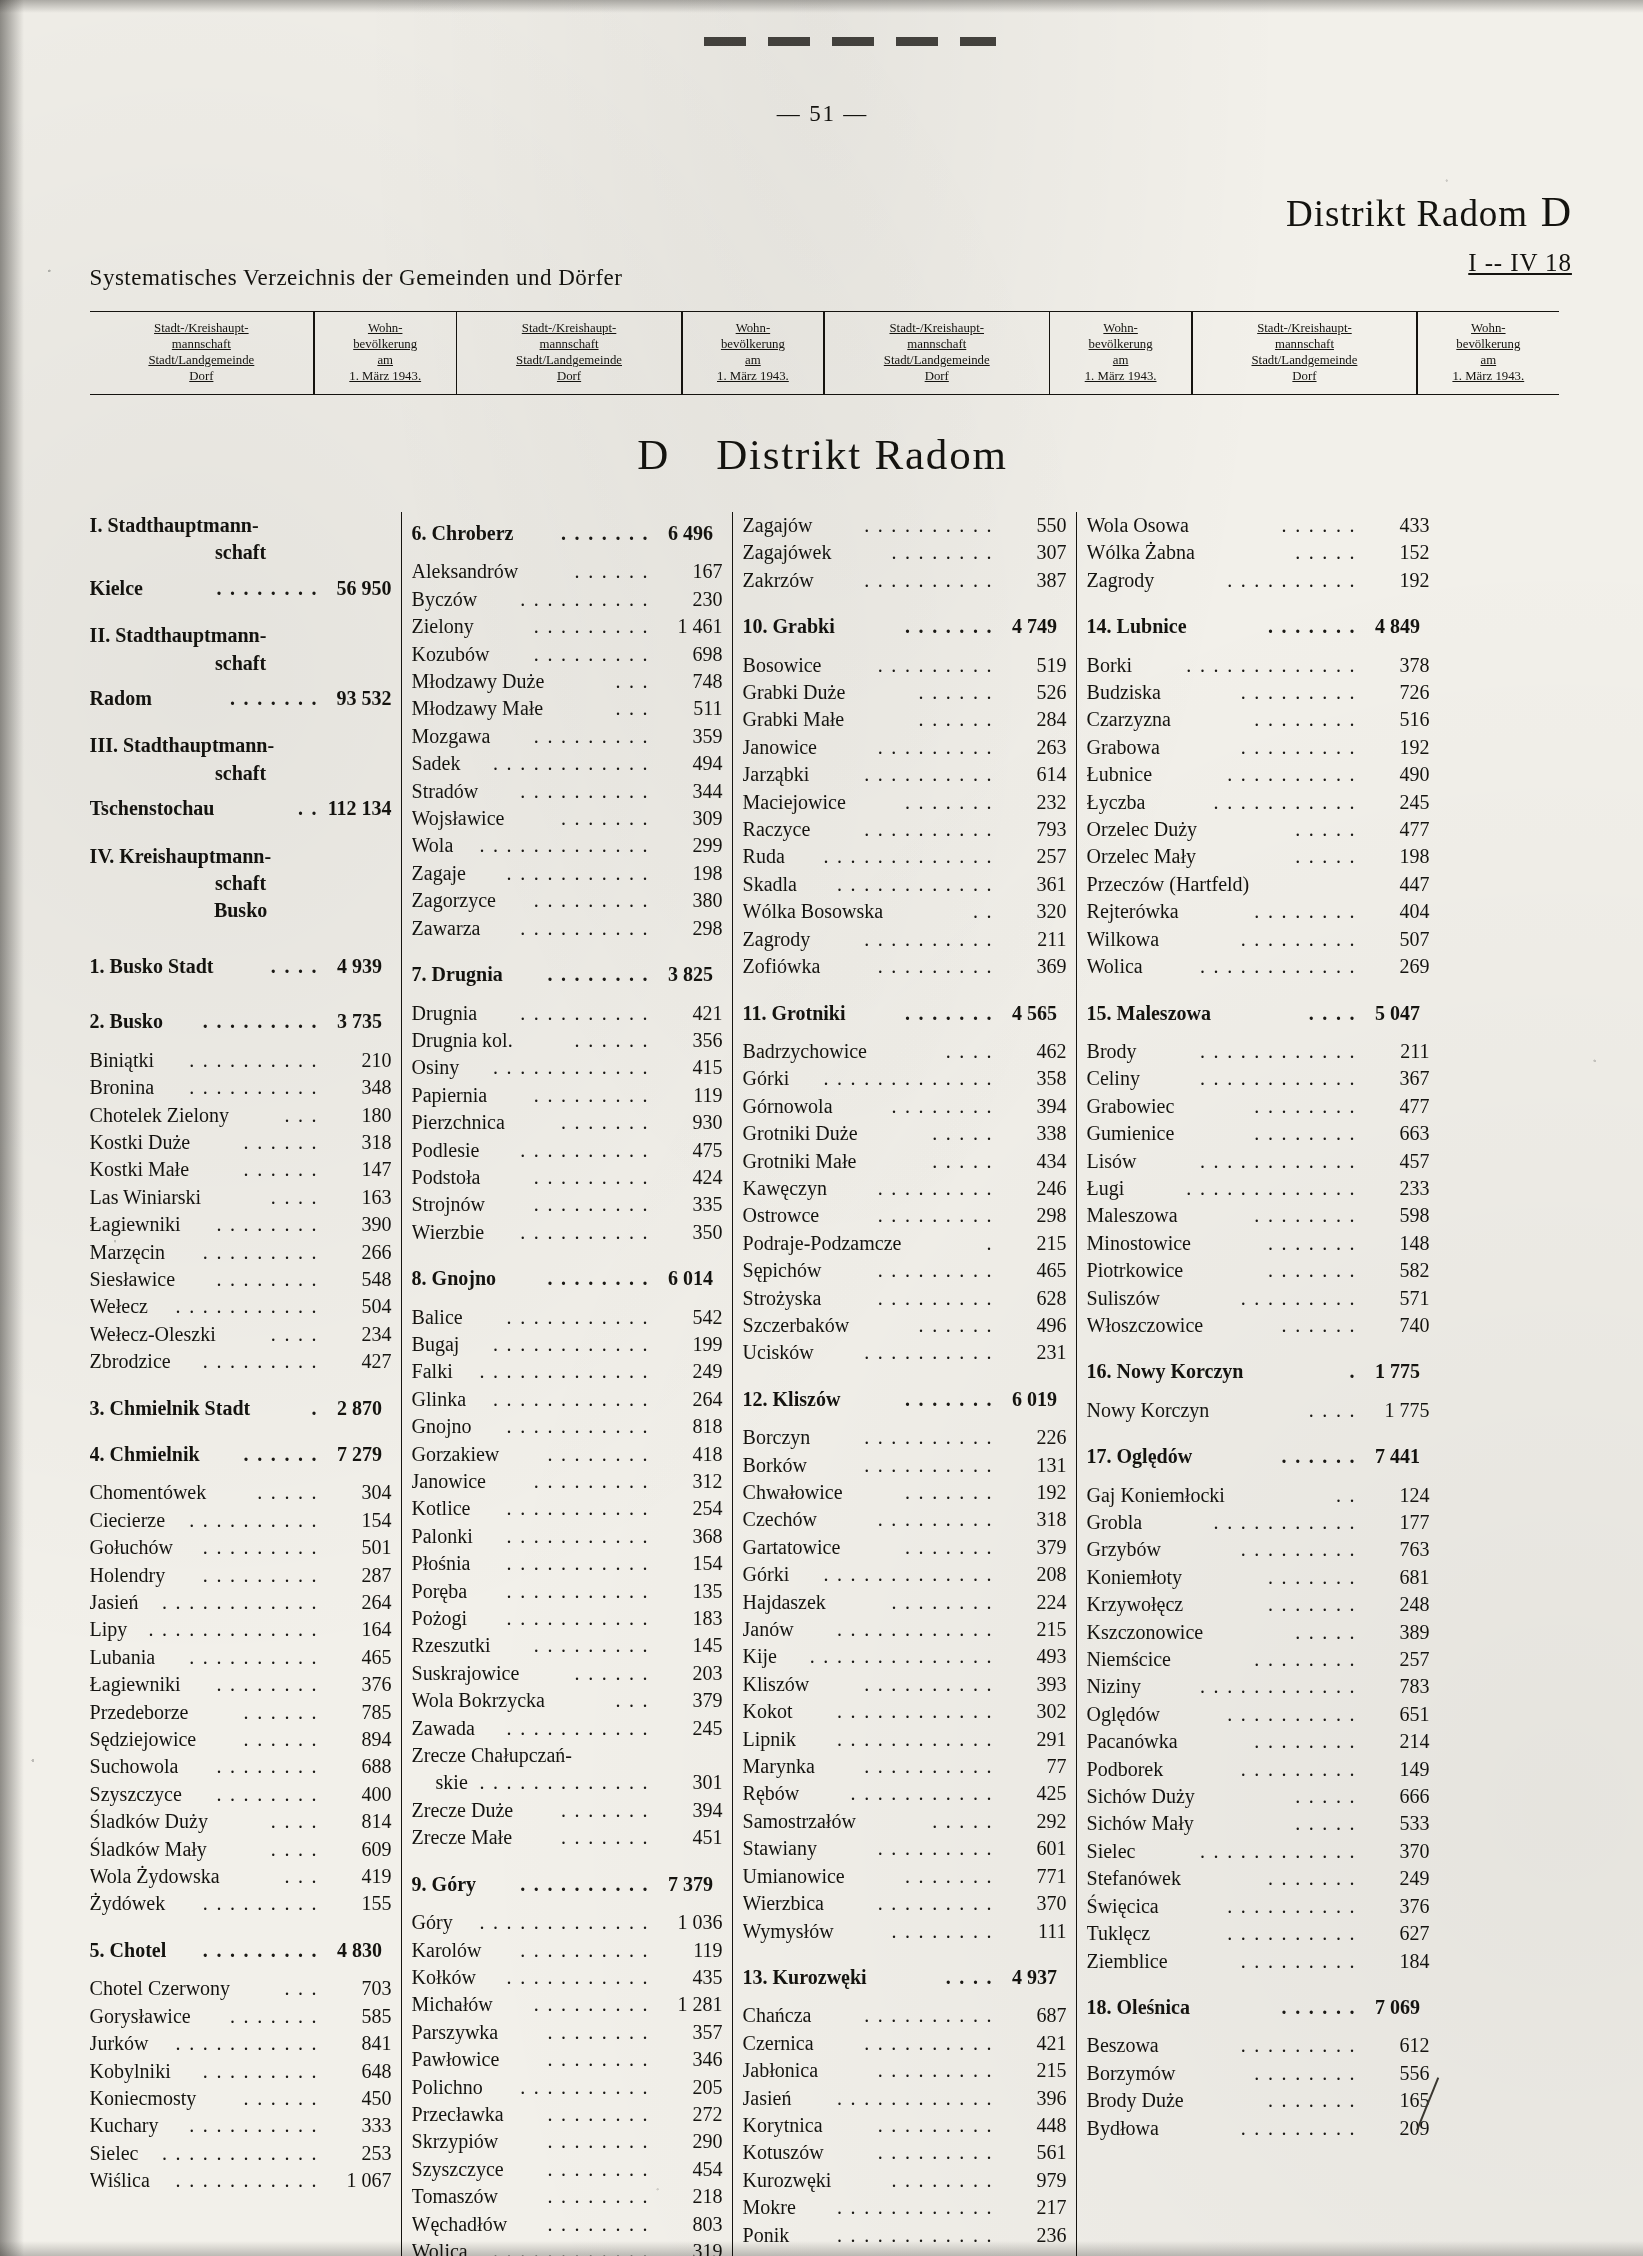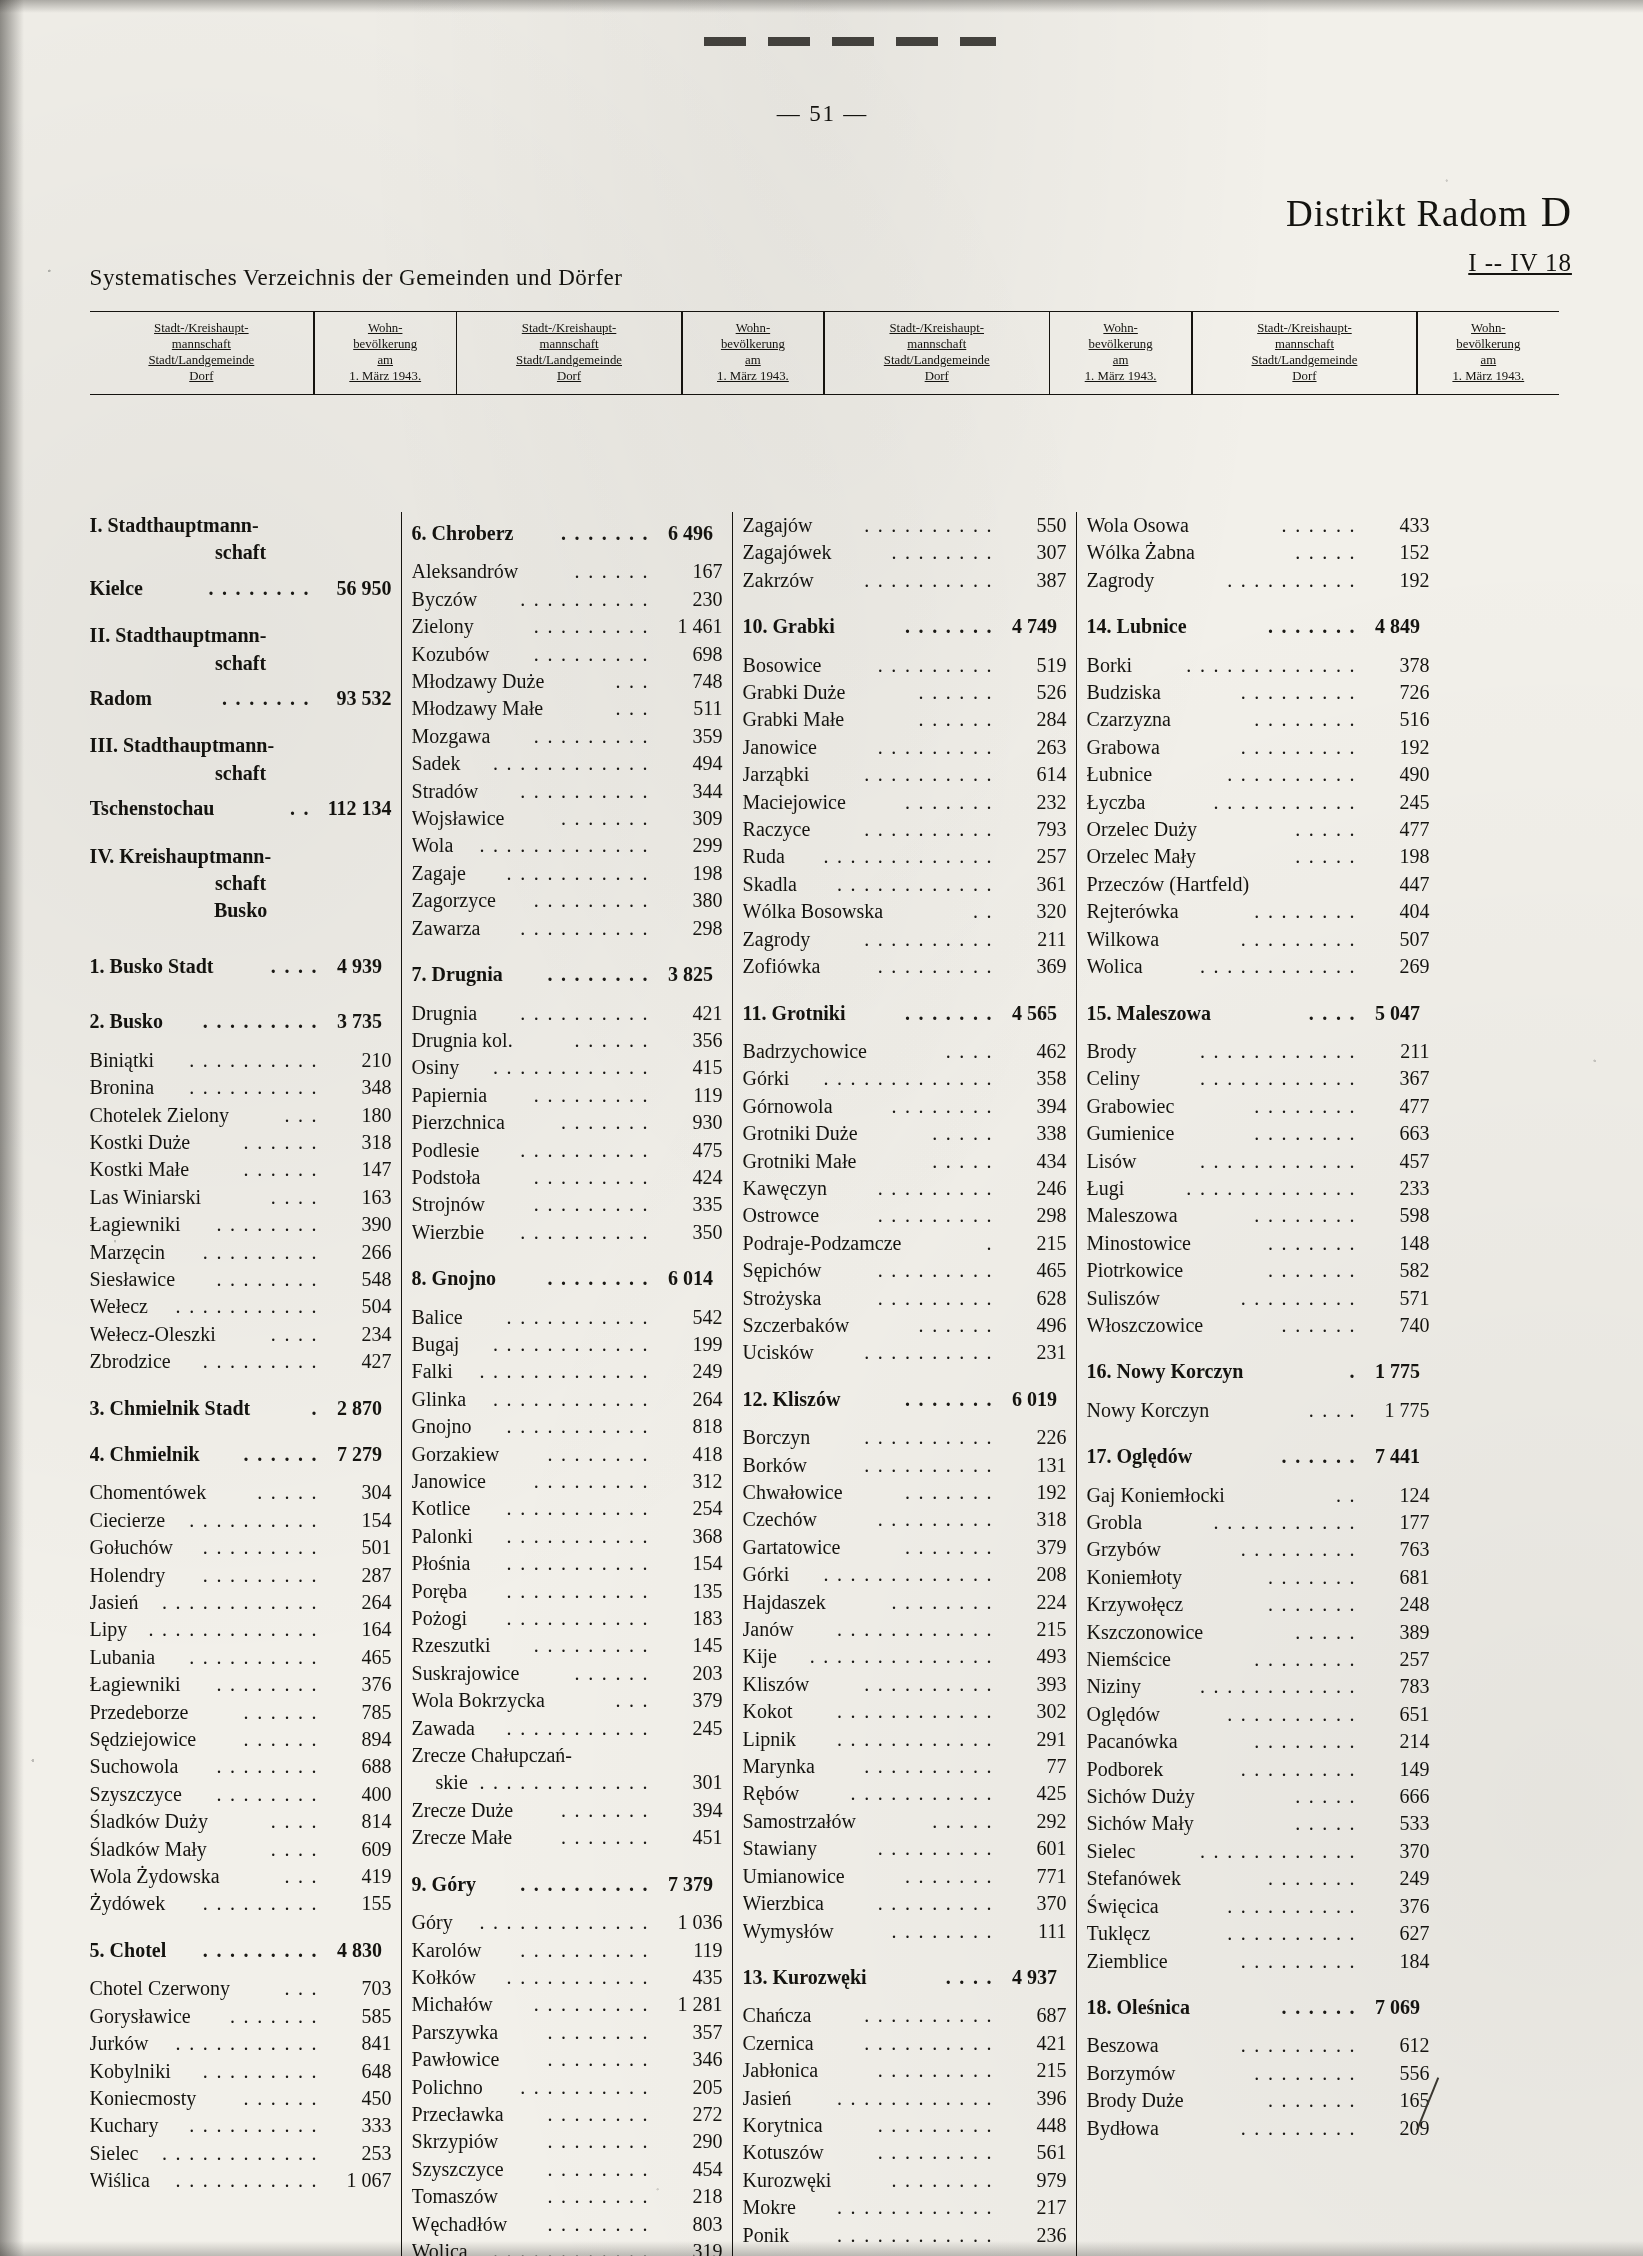--- a/index.html
+++ b/index.html
@@ -69,21 +69,21 @@
   .row .dots{display:inline-block;padding:0 3.7px;letter-spacing:1.8px;color:#1a1814;}
   .row .vl{flex:0 0 auto;text-align:right;min-width:64px;padding-left:5.5px;}
 
   .grp{font-weight:bold;margin-top:8px;}
   .grp .nm{font-weight:bold;}
   .grp .vl{font-weight:bold;text-align:center;}
   .spacer{height:20px;}
   .spacer.sm{height:11px;}
   .head-blk{font-weight:bold;font-size:20px;line-height:27.4px;}
   .head-blk .l2{text-align:center;}
-  .head-blk .l3{display:flex;gap:8px;}
+  .head-blk .l3{display:flex;}
   .head-blk .l3 .nm{flex:1 1 auto;}
   .head-blk .l3 .vl{flex:0 0 auto;text-align:right;}
   .indent{padding-left:24px;}
 
   .pencil{position:absolute;right:110px;bottom:82px;width:55px;height:55px;}
   .pencil:before{content:"";position:absolute;left:0;bottom:0;width:1.8px;height:57px;
     background:#3a3730;transform:rotate(22deg);transform-origin:bottom left;}
   .topmark{position:absolute;left:640px;top:0px;width:292px;height:9.1px;
     background:repeating-linear-gradient(to right,#1a1814 0 42px,transparent 42px 64px);opacity:.8;}
 </style>
@@ -118,20 +118,23 @@
       <div class="sep"></div>
       <div class="cell">Stadt-/Kreishaupt-<br>mannschaft<br>Stadt/Landgemeinde<br>Dorf</div>
       <div class="sep"></div>
       <div class="cell narrow">Wohn-<br>bevölkerung<br>am<br>1. März 1943.</div>
       <div class="sep"></div>
       <div class="cell">Stadt-/Kreishaupt-<br>mannschaft<br>Stadt/Landgemeinde<br>Dorf</div>
       <div class="sep"></div>
       <div class="cell narrow">Wohn-<br>bevölkerung<br>am<br>1. März 1943.</div>
     </div>
 
+    <div class="bigtitle">
+      <span class="d1">D</span><span>Distrikt  Radom</span>
+    </div>
 
     <div class="body">
       <div class="cols">
         <div class="col c1" id="col-0">
             <div class="head-blk">
               <div>I. Stadthauptmann-</div>
               <div class="l2">schaft</div>
               <div class="l3 row grp">
                 <span class="nm">Kielce</span>
                 <span class="dots">. . . . . . . .</span>

